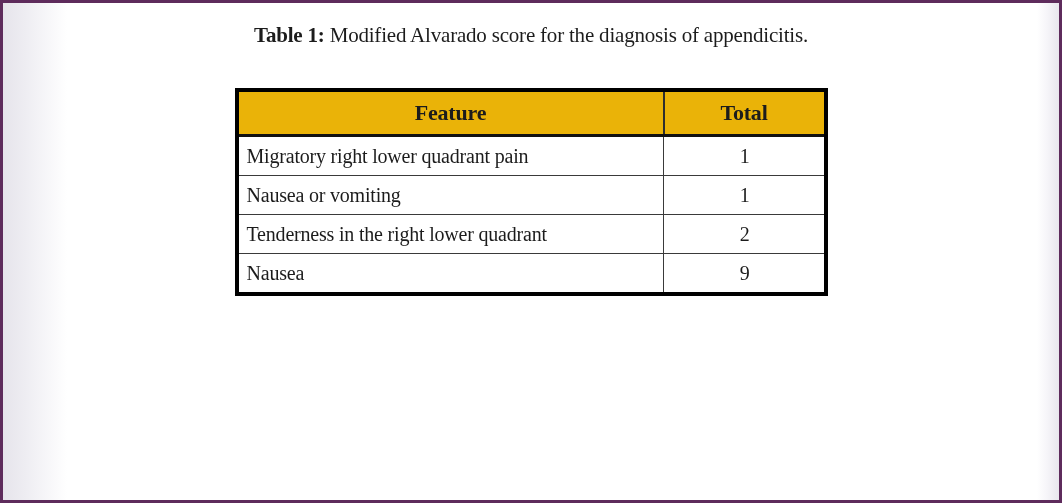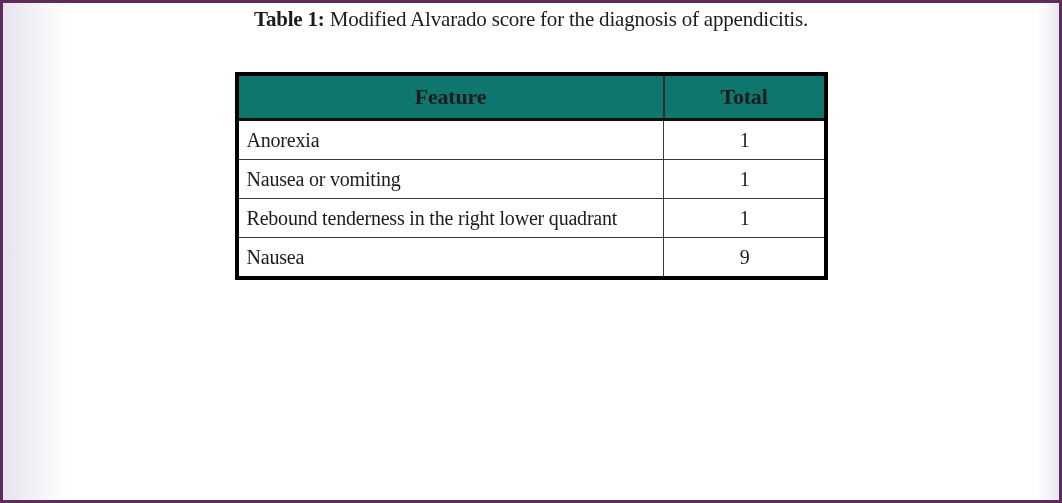--- a/index.html
+++ b/index.html
@@ -30,38 +30,38 @@
     right: 0; top: 0; bottom: 0;
     width: 22px;
     background: linear-gradient(to left, #e8e6ed 0%, #f6f5f9 55%, #ffffff 100%);
     pointer-events: none;
   }
   .content {
     position: relative;
   }
   .caption {
     text-align: center;
-    margin-top: 4px;
+    margin-top: 20px;
     font-size: 21px;
     letter-spacing: -0.2px;
   }
   .caption .caption-label {
     font-weight: bold;
   }
   .alvarado-table {
     width: 593px;
     margin: 40px auto 0 auto;
     border-collapse: collapse;
     border: 4px solid #000000;
     table-layout: fixed;
     font-size: 20px;
     letter-spacing: -0.2px;
   }
   .alvarado-table th {
-    background: #0f766e;
+    background: #eab308;
     font-weight: bold;
     text-align: center;
     font-size: 22px;
     height: 42px;
     border: 2px solid #2e2e2e;
     border-bottom: 3px solid #111111;
     padding: 0;
   }
   .alvarado-table td {
     border: 1.5px solid #3a3a3a;
@@ -95,30 +95,30 @@
         <col style="width:27.5%">
       </colgroup>
       <thead>
         <tr>
           <th>Feature</th>
           <th>Total</th>
         </tr>
       </thead>
       <tbody>
           <tr>
-            <td class="feature-cell">Anorexia</td>
+            <td class="feature-cell">Migratory right lower quadrant pain</td>
             <td class="points-cell">1</td>
           </tr>
           <tr>
             <td class="feature-cell">Nausea or vomiting</td>
             <td class="points-cell">1</td>
           </tr>
           <tr>
-            <td class="feature-cell">Rebound tenderness in the right lower quadrant</td>
-            <td class="points-cell">1</td>
+            <td class="feature-cell">Tenderness in the right lower quadrant</td>
+            <td class="points-cell">2</td>
           </tr>
           <tr>
             <td class="feature-cell">Nausea</td>
             <td class="points-cell">9</td>
           </tr>
         </tbody>
     </table>
   </div>
 </div>
 

